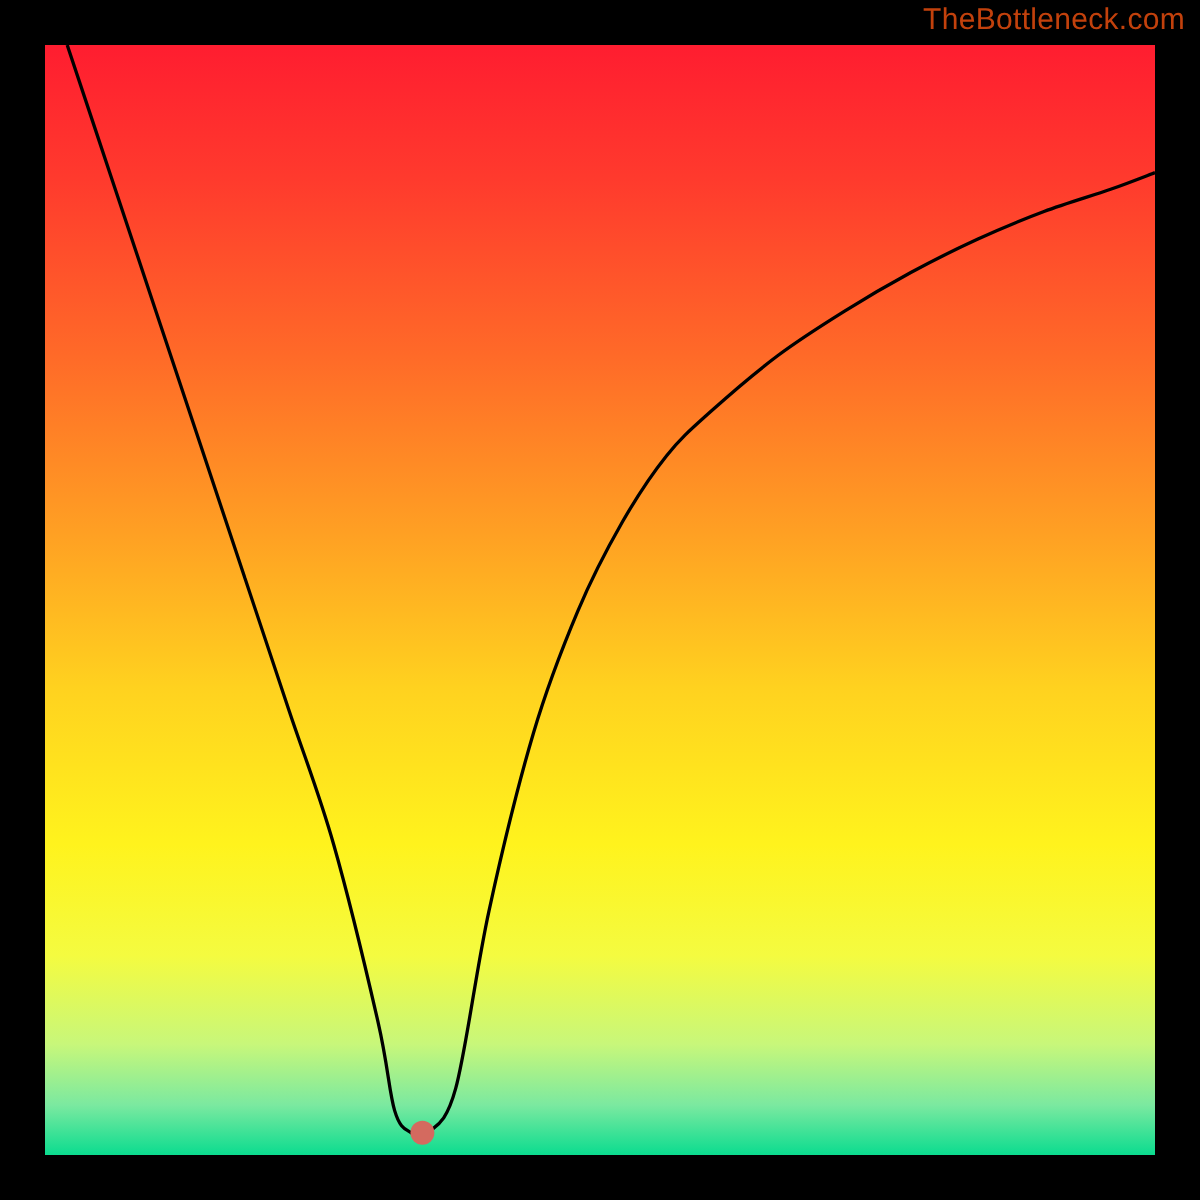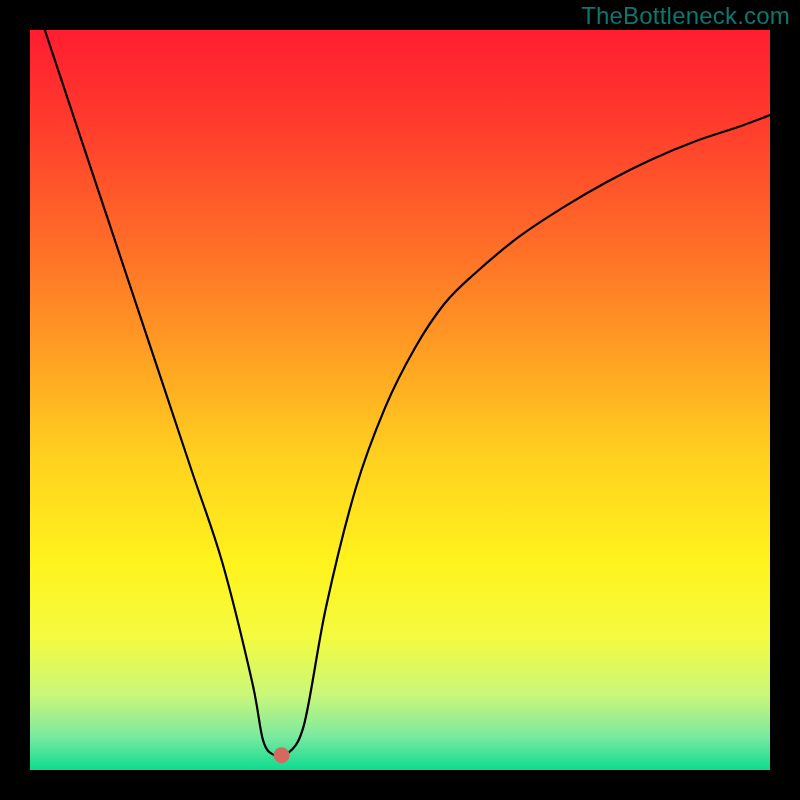--- a/index.html
+++ b/index.html
@@ -13,23 +13,23 @@
   }
   .chart-container {
     position: relative;
     width: 800px;
     height: 800px;
   }
   .watermark {
     position: absolute;
     top: 2px;
     right: 10px;
-    font-size: 24px;
+    font-size: 20px;
     font-weight: 400;
-    color: #0f766e;
+    color: #c2410c;
     letter-spacing: 0.2px;
     z-index: 10;
   }
   svg.plot {
     position: absolute;
     left: 0;
     top: 0;
     width: 800px;
     height: 800px;
   }

